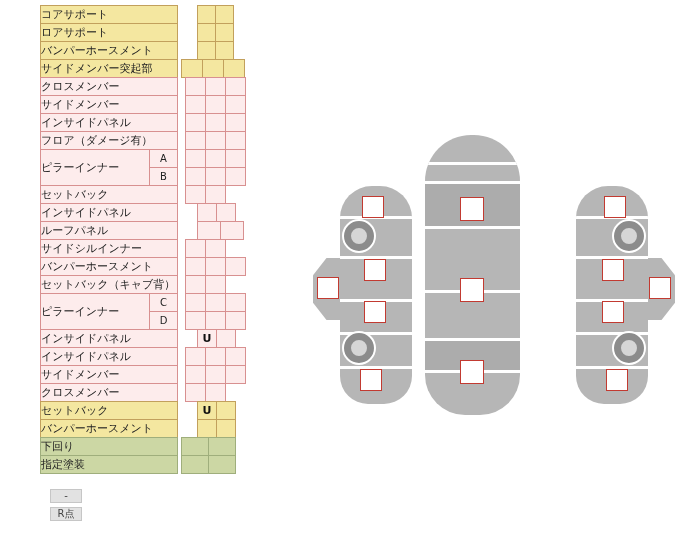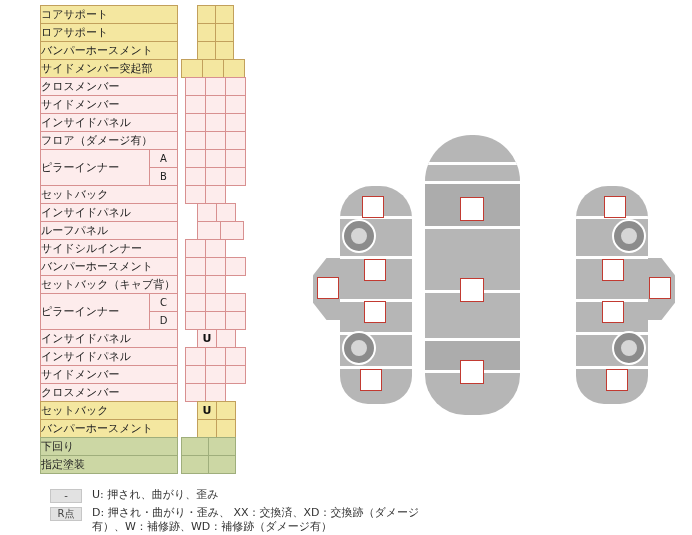--- a/index.html
+++ b/index.html
@@ -254,19 +254,17 @@
     <div class="checkbox" style="left: 649px; top: 277px;"></div>
     <div class="checkbox" style="left: 602px; top: 301px;"></div>
     <div class="checkbox" style="left: 606px; top: 369px;"></div>
     <div class="wheel" style="left: 614px; top: 221px;"></div>
     <div class="wheel" style="left: 614px; top: 333px;"></div>
   </div>
 
 <div class="legend">
   <div class="legend-entry">
     <div class="legend-badge">-</div>
-    <div class="legend-text">U: 押され、曲がり、歪み</div>
   </div>
   <div class="legend-entry">
     <div class="legend-badge">R点</div>
-    <div class="legend-text">D: 押され・曲がり・歪み、 XX：交換済、XD：交換跡（ダメージ有）、W：補修跡、WD：補修跡（ダメージ有）</div>
   </div>
 </div>
 
 </body></html>

